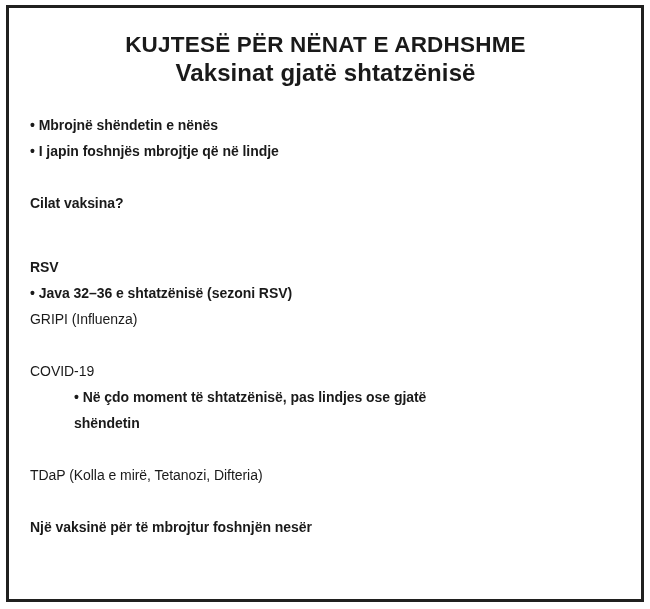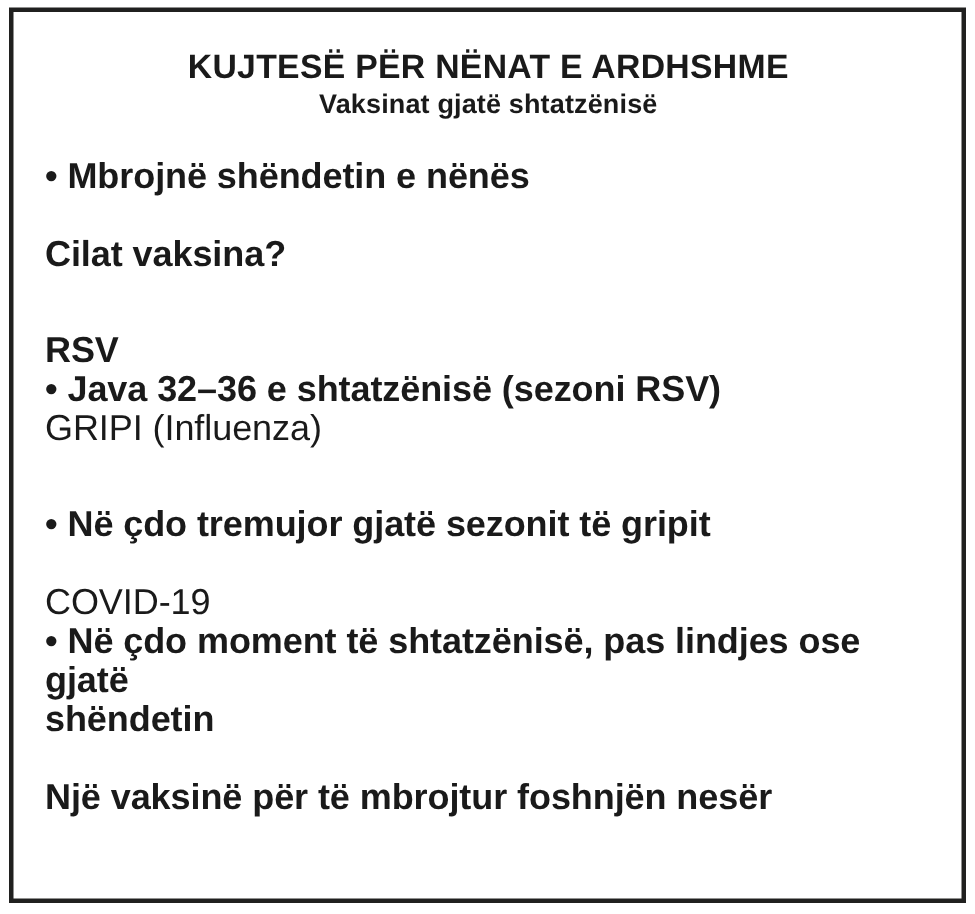--- a/index.html
+++ b/index.html
@@ -43,31 +43,31 @@
     margin-top: 6px;
   }
   .title-line-1 {
     font-size: 22.5px;
     font-weight: bold;
     letter-spacing: 0.2px;
     line-height: 1.16;
     white-space: nowrap;
   }
   .title-line-2 {
-    font-size: 18px;
+    font-size: 24px;
     font-weight: bold;
     letter-spacing: 0.1px;
     line-height: 1.16;
     margin-top: 1px;
     white-space: nowrap;
   }
 
   
   .body-text {
-    font-size: 24px;
+    font-size: 14px;
     line-height: 26px;
     letter-spacing: -0.05px;
   }
   .bold   { font-weight: bold; }
   .normal { font-weight: normal; }
 
   .benefits {
     margin-top: 25px;
   }
   .benefits .line {
@@ -79,60 +79,59 @@
   }
 
   .vaccine-group {
     margin-top: 0;
   }
   .gap-lg { margin-top: 26px; }
   .gap-md { margin-top: 38px; }
   .gap-sm { margin-top: 0px; }
 
   .line { display: block; }
-  .wrap-line { display: block; }
+  .wrap-line { display: block; margin-left: 44px; }
 
   .closing {
     margin-top: 26px;
   }
 </style>
 </head>
 <body>
 
 <div class="poster">
   <div class="inner">
 
     <div class="title-block">
       <div class="title-line-1">KUJTESË PËR NËNAT E ARDHSHME</div>
       <div class="title-line-2">Vaksinat gjatë shtatzënisë</div>
     </div>
 
     <div class="benefits body-text bold">
       <span class="line">• Mbrojnë shëndetin e nënës</span>
+      <span class="line">• I japin foshnjës mbrojtje që në lindje</span>
     </div>
 
     <div class="question body-text bold">Cilat vaksina?</div>
 
     <div class="vaccine-group gap-md">
       <span class="line body-text bold">RSV</span>
       <span class="line body-text bold">• Java 32–36 e shtatzënisë (sezoni RSV)</span>
     </div>
 
     <div class="vaccine-group gap-sm">
       <span class="line body-text normal">GRIPI (Influenza)</span>
     </div>
-    <div class="vaccine-group gap-md">
-      <span class="line body-text bold">• Në çdo tremujor gjatë sezonit të gripit</span>
-    </div>
 
     <div class="vaccine-group gap-lg">
       <span class="line body-text normal">COVID-19</span>
       <span class="wrap-line body-text bold">• Në çdo moment të shtatzënisë, pas lindjes ose gjatë</span>
       <span class="wrap-line body-text bold">shëndetin</span>
     </div>
 
     <div class="vaccine-group gap-lg">
+      <span class="line body-text normal">TDaP (Kolla e mirë, Tetanozi, Difteria)</span>
     </div>
 
     <div class="closing body-text bold">Një vaksinë për të mbrojtur foshnjën nesër</div>
 
   </div>
 </div>
 
 </body></html>

